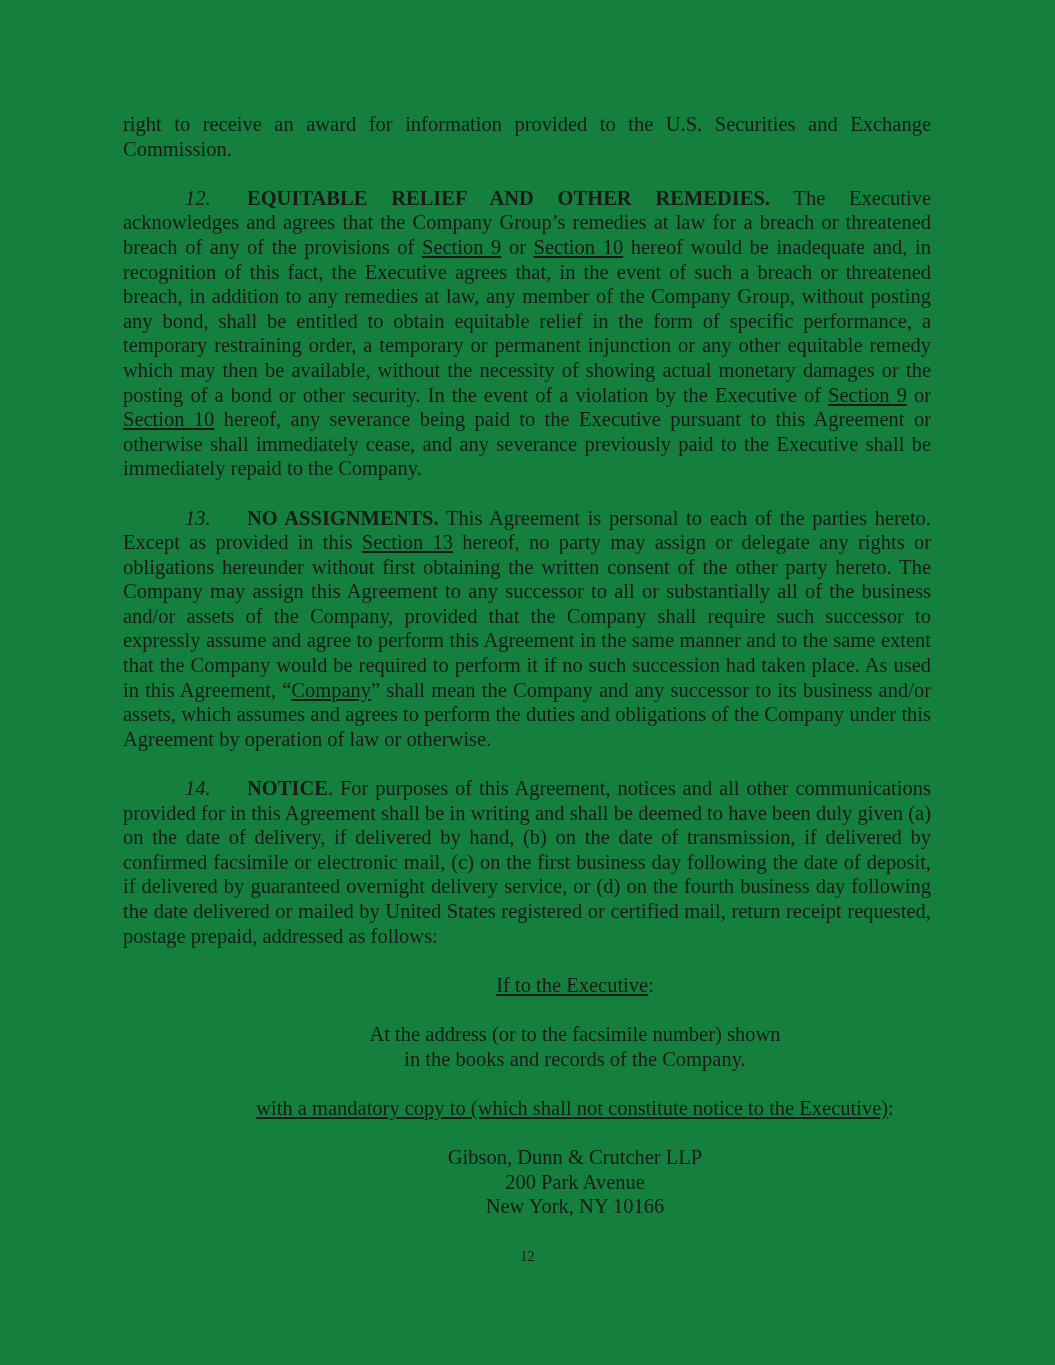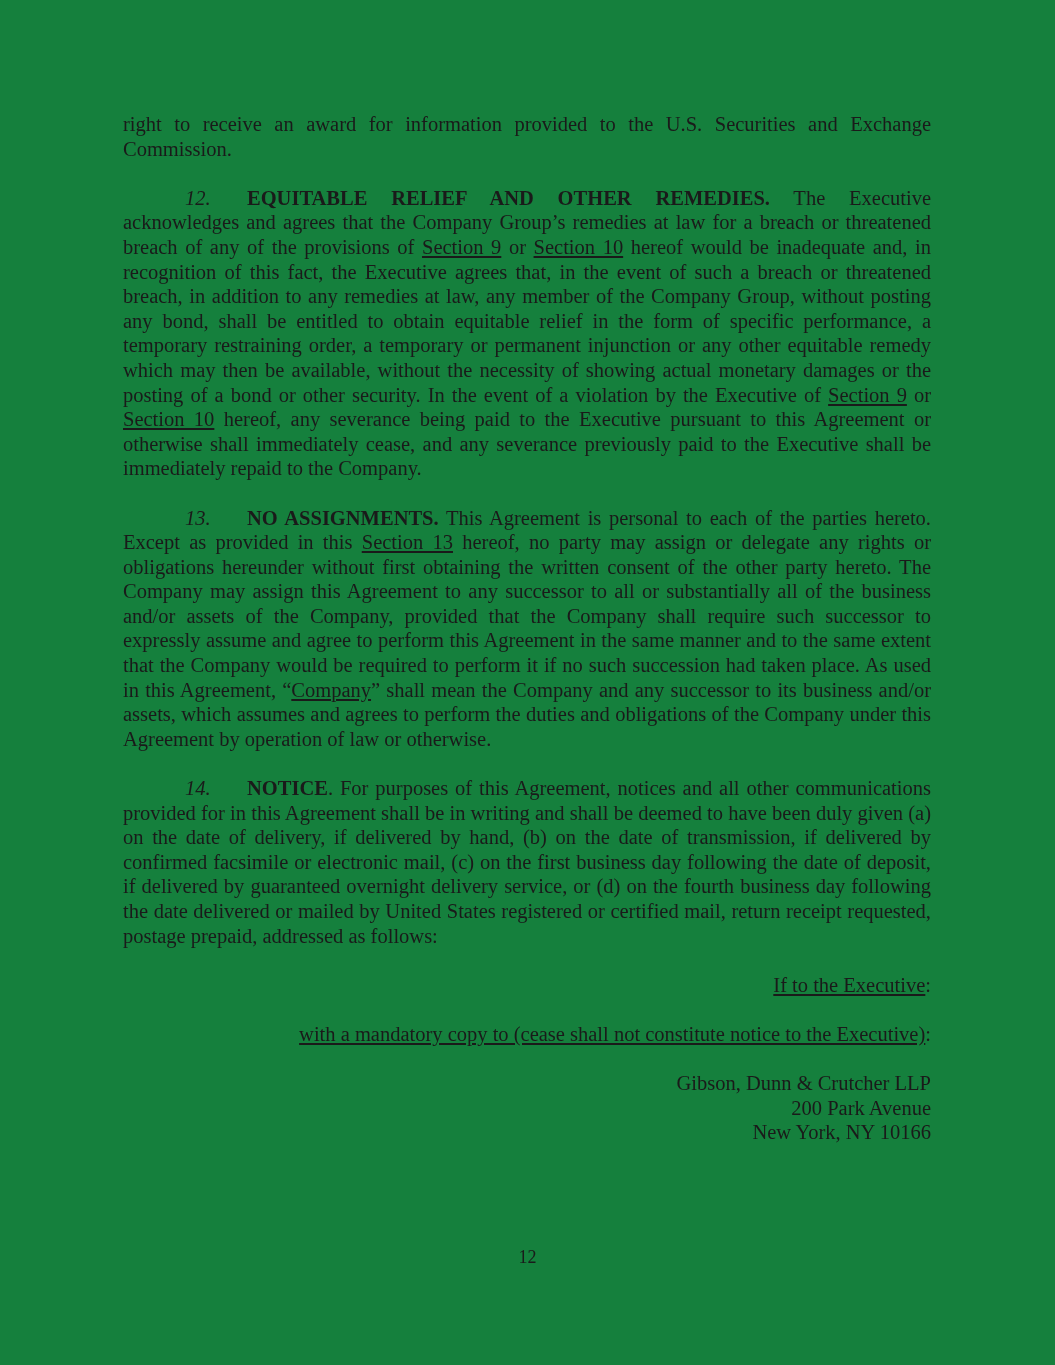--- a/index.html
+++ b/index.html
@@ -28,48 +28,50 @@
     font-size: 20.5px;
     line-height: 24.6px;
     margin: 0;
   }
   .block.justified { text-align: justify; }
   .block.indent { text-indent: 62px; }
   .block.gap { margin-top: 24.6px; }
   .block.address {
     margin-left: 96px;
     white-space: pre-line;
-    text-align: right;
+    text-align: center;
   }
   .block.small {
     font-size: 17.5px;
     line-height: 23px;
   }
   span.b { font-weight: bold; margin-top: 48px; }
   span.u { text-decoration: underline; text-underline-offset: 2px; }
   span.num { display: inline-block; width: 62px; text-indent: 0; font-style: italic; }
   .footer {
     position: absolute;
     left: 0;
     width: 1055px;
     top: 1245px;
     text-align: center;
-    font-size: 18px;
+    font-size: 14px;
     line-height: 24.6px;
   }
 </style>
 </head>
 <body>
 
 <div class="page">
   <div class="content">
       <div class="block justified"><span>right to receive an award for information provided to the U.S. Securities and Exchange Commission.</span></div>
       <div class="block justified indent gap"><span class="num">12.</span><span class="b">EQUITABLE RELIEF AND OTHER REMEDIES.</span><span> The Executive acknowledges and agrees that the Company Group’s remedies at law for a breach or threatened breach of any of the provisions of </span><span class="u">Section 9</span><span> or </span><span class="u">Section 10</span><span> hereof would be inadequate and, in recognition of this fact, the Executive agrees that, in the event of such a breach or threatened breach, in addition to any remedies at law, any member of the Company Group, without posting any bond, shall be entitled to obtain equitable relief in the form of specific performance, a temporary restraining order, a temporary or permanent injunction or any other equitable remedy which may then be available, without the necessity of showing actual monetary damages or the posting of a bond or other security. In the event of a violation by the Executive of </span><span class="u">Section 9</span><span> or </span><span class="u">Section 10</span><span> hereof, any severance being paid to the Executive pursuant to this Agreement or otherwise shall immediately cease, and any severance previously paid to the Executive shall be immediately repaid to the Company.</span></div>
       <div class="block justified indent gap"><span class="num">13.</span><span class="b">NO ASSIGNMENTS.</span><span> This Agreement is personal to each of the parties hereto. Except as provided in this </span><span class="u">Section 13</span><span> hereof, no party may assign or delegate any rights or obligations hereunder without first obtaining the written consent of the other party hereto. The Company may assign this Agreement to any successor to all or substantially all of the business and/or assets of the Company, provided that the Company shall require such successor to expressly assume and agree to perform this Agreement in the same manner and to the same extent that the Company would be required to perform it if no such succession had taken place. As used in this Agreement, “</span><span class="u">Company</span><span>” shall mean the Company and any successor to its business and/or assets, which assumes and agrees to perform the duties and obligations of the Company under this Agreement by operation of law or otherwise.</span></div>
       <div class="block justified indent gap"><span class="num">14.</span><span class="b">NOTICE</span><span>. For purposes of this Agreement, notices and all other communications provided for in this Agreement shall be in writing and shall be deemed to have been duly given (a) on the date of delivery, if delivered by hand, (b) on the date of transmission, if delivered by confirmed facsimile or electronic mail, (c) on the first business day following the date of deposit, if delivered by guaranteed overnight delivery service, or (d) on the fourth business day following the date delivered or mailed by United States registered or certified mail, return receipt requested, postage prepaid, addressed as follows:</span></div>
       <div class="block gap address"><span class="u">If to the Executive</span><span>:</span></div>
-      <div class="block gap address"><span class="u">with a mandatory copy to (cease shall not constitute notice to the Executive)</span><span>:</span></div>
+      <div class="block gap address"><span>At the address (or to the facsimile number) shown
+in the books and records of the Company.</span></div>
+      <div class="block gap address"><span class="u">with a mandatory copy to (which shall not constitute notice to the Executive)</span><span>:</span></div>
       <div class="block gap address"><span>Gibson, Dunn &amp; Crutcher LLP
 200 Park Avenue
 New York, NY 10166</span></div>
     </div>
   <div class="footer">12</div>
 </div>
 
 </body></html>

